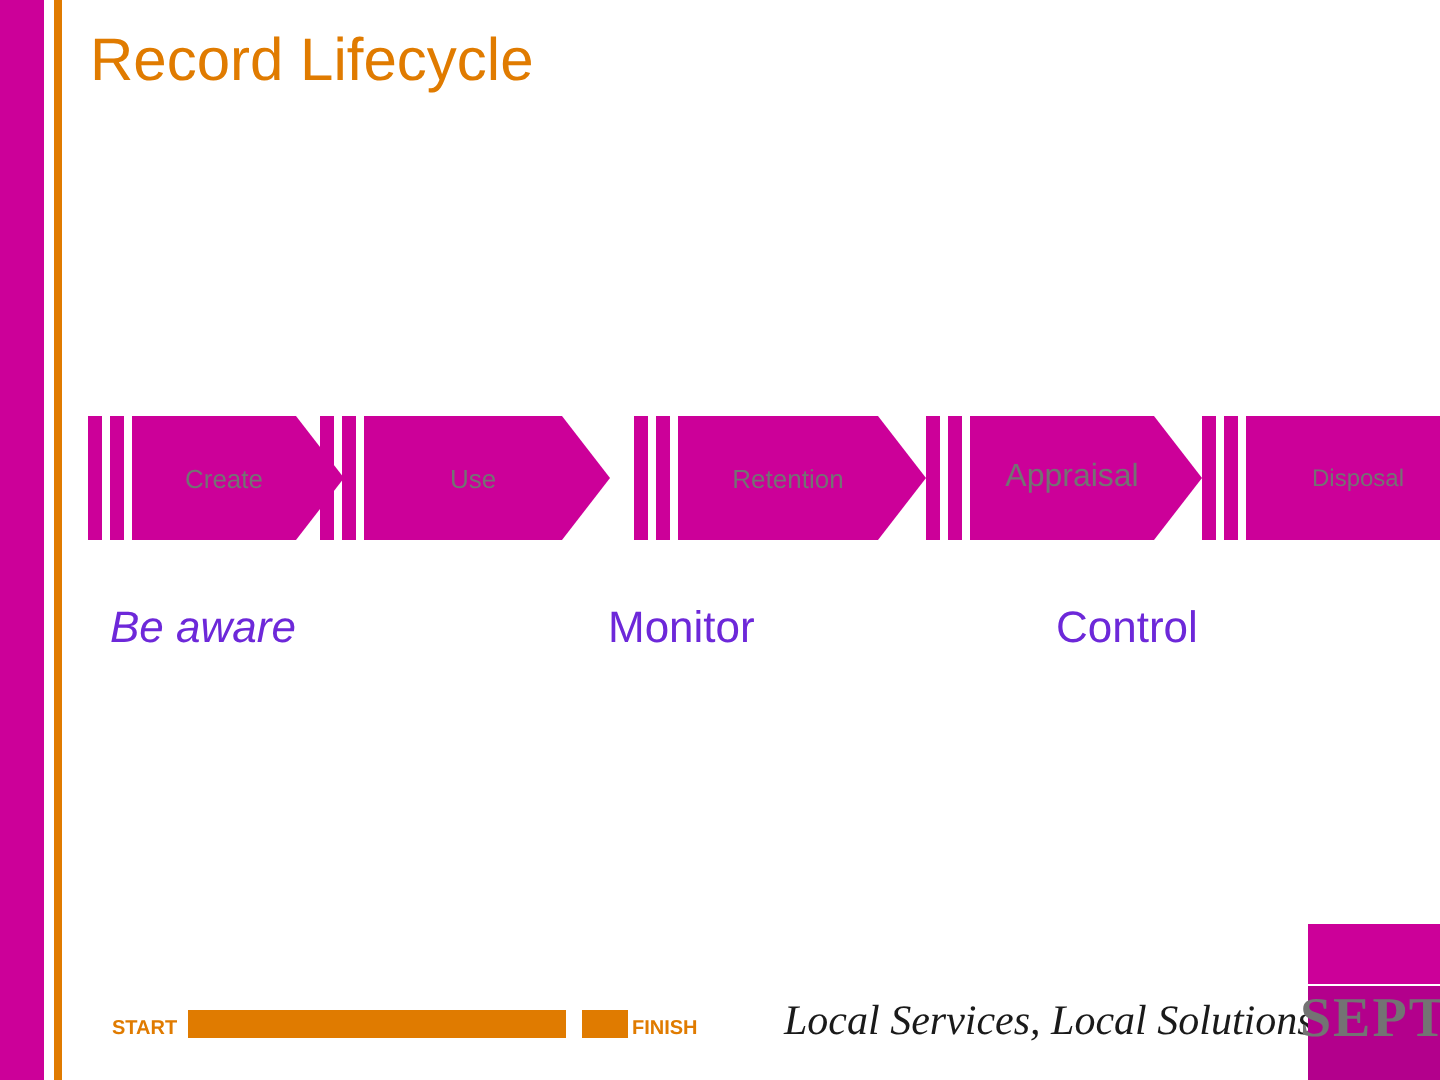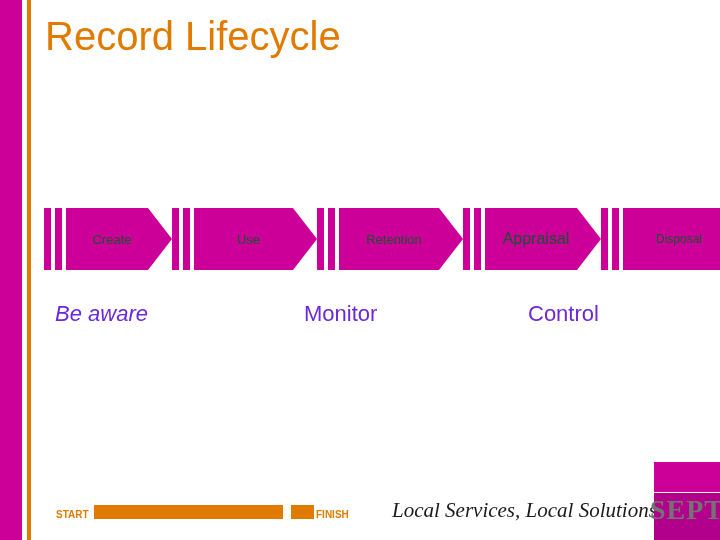--- a/index.html
+++ b/index.html
@@ -32,21 +32,21 @@
     width: 4px;
     height: 540px;
     background: #e07b00;
   }
 
   
   .title {
     position: absolute;
     left: 45px;
     top: 14px;
-    font-size: 40px;
+    font-size: 30px;
     color: #e07b00;
     font-weight: normal;
     letter-spacing: 0px;
     white-space: nowrap;
   }
 
   
   .chev-row {
     position: absolute;
     left: 44px;
@@ -88,21 +88,21 @@
     border-left: 24px solid #cc0099;
   }
   .arrow .label {
     position: absolute;
     top: 0;
     left: 0;
     height: 62px;
     display: flex;
     align-items: center;
     justify-content: center;
-    color: #14532d;
+    color: #737373;
     white-space: nowrap;
   }
 
   
   .bigword {
     position: absolute;
     font-size: 22px;
     color: #6d28d9;
     white-space: nowrap;
   }
@@ -182,21 +182,21 @@
     <div class="chev-group" style="left:0px; width:128px;">
       <div class="bar" style="left:0px;"></div>
       <div class="bar" style="left:11px;"></div>
       <div class="arrow" style="left:22px; width:106px;">
         <div class="body" style="width:82px;"></div>
         <div class="head" style="left:82px;"></div>
         <div class="label" style="width:92px; font-size:13px;">Create</div>
       </div>
     </div>
 
-    <div class="chev-group" style="left:128px; width:145px;">
+    <div class="chev-group" style="left:116px; width:145px;">
       <div class="bar" style="left:0px;"></div>
       <div class="bar" style="left:11px;"></div>
       <div class="arrow" style="left:22px; width:123px;">
         <div class="body" style="width:99px;"></div>
         <div class="head" style="left:99px;"></div>
         <div class="label" style="width:109px; font-size:13px;">Use</div>
       </div>
     </div>
 
     <div class="chev-group" style="left:273px; width:146px;">

